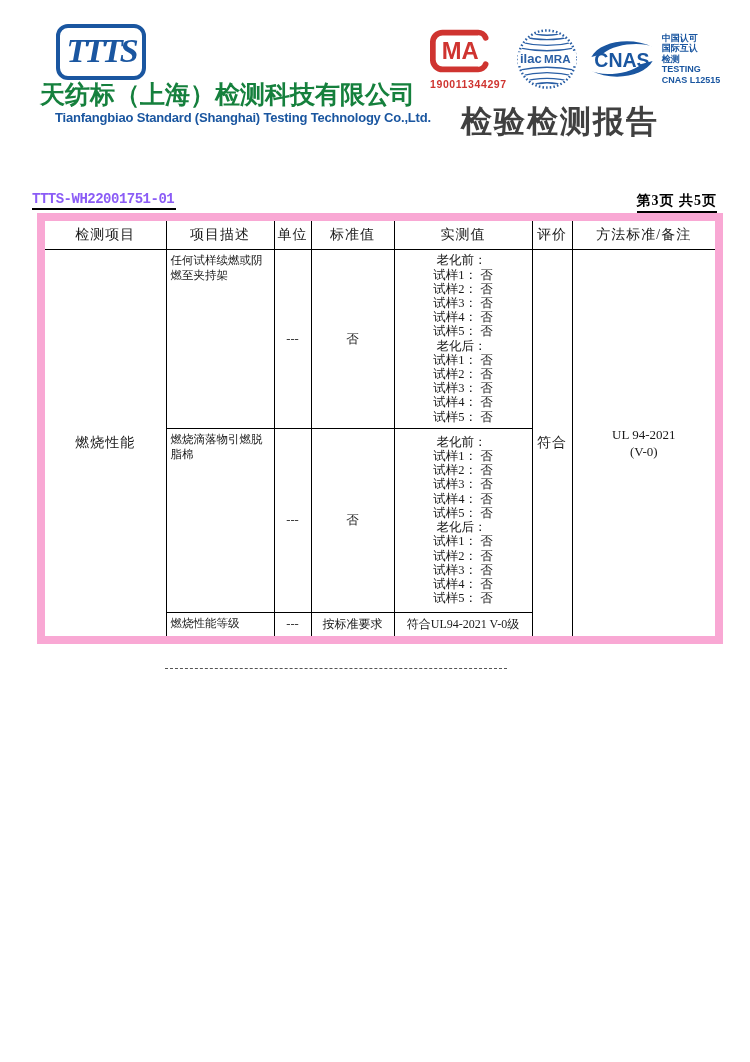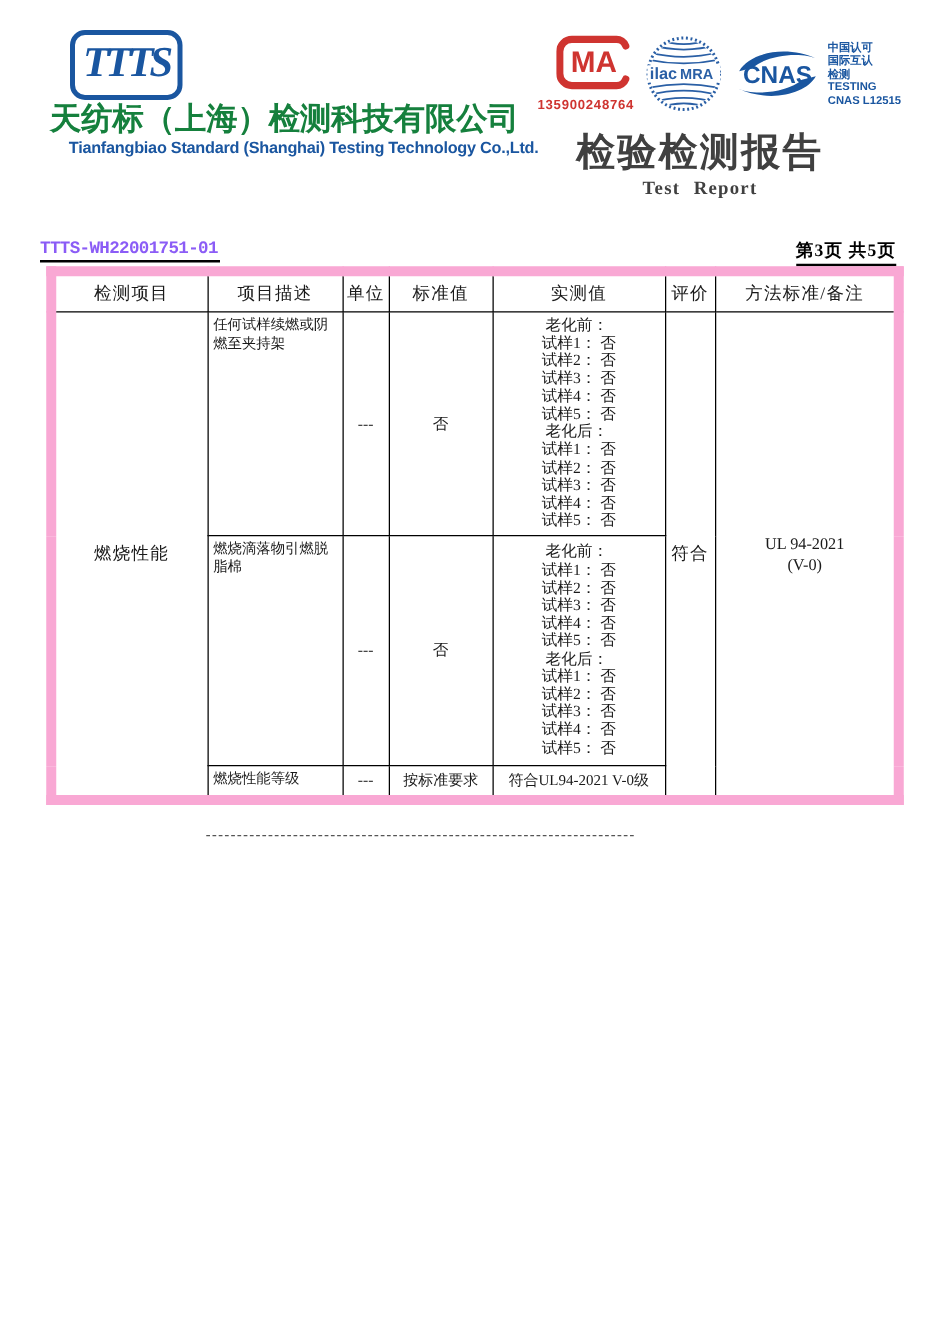--- a/index.html
+++ b/index.html
@@ -30,21 +30,21 @@
     font-family:"Liberation Sans","DejaVu Sans",sans-serif;
     font-size:13px; font-weight:bold; color:#1a56a0; letter-spacing:-0.2px;
     white-space:nowrap;
   }
 
   
   .marks-row {
     position:absolute; left:430px; top:28px; width:292px;
     display:flex; align-items:center; gap:9px;
   }
-  .cma-block { text-align:right; }
+  .cma-block { text-align:left; }
   .cma-number {
     font-family:"Liberation Sans",sans-serif; font-size:10.5px; font-weight:bold;
     color:#cf3430; letter-spacing:0.6px; margin-top:1px; white-space:nowrap;
   }
   .cnas-group { display:flex; align-items:center; gap:5px; }
   .cnas-side {
     font-family:"Liberation Sans",sans-serif; font-size:9px; font-weight:bold;
     color:#1a56a0; line-height:10.5px; white-space:nowrap;
   }
 
@@ -109,21 +109,21 @@
   <div class="company-cn">天纺标（上海）检测科技有限公司</div>
   <div class="company-en">Tianfangbiao Standard (Shanghai) Testing Technology Co.,Ltd.</div>
 
   <div class="marks-row">
 
     <div class="cma-block">
       <svg width="62" height="44" viewBox="0 0 70 50">
         <path d="M63,10 a9,9 0 0,0 -9,-6 H14 a11,11 0 0,0 -11,11 v20 a11,11 0 0,0 11,11 h40 a9,9 0 0,0 9,-6" fill="none" stroke="#cf3430" stroke-width="6.5" stroke-linecap="round"></path>
         <text x="34" y="34" text-anchor="middle" font-size="27" font-weight="bold" font-family="Liberation Sans, sans-serif" fill="#cf3430">MA</text>
       </svg>
-      <div class="cma-number">135900248764</div>
+      <div class="cma-number">190011344297</div>
     </div>
 
     <svg width="62" height="62" viewBox="0 0 64 64">
       <defs>
           <clipPath id="ilacClip">
             <circle cx="32" cy="32" r="28"></circle>
           </clipPath>
         </defs>
       <circle cx="32" cy="32" r="29.5" fill="none" stroke="#2a5fa5" stroke-width="2.5" stroke-dasharray="1.6 2.2"></circle>
       <g clip-path="url(#ilacClip)" stroke="#2a5fa5" stroke-width="1.4" fill="none">
@@ -153,21 +153,20 @@
           <div class="cnas-side-line">检测</div>
           <div class="cnas-side-line">TESTING</div>
           <div class="cnas-side-line">CNAS L12515</div>
         </div>
     </div>
 
   </div>
 
   <div class="title-block">
     <div class="title-cn">检验检测报告</div>
-    <div class="title-en">Test Report</div>
   </div>
 
   <div class="report-number">TTTS-WH22001751-01</div>
   <div class="page-info">第3页 共5页</div>
 
   <table class="report-table">
     <colgroup>
       <col style="width:125px">
         <col style="width:108px">
         <col style="width:37px">

